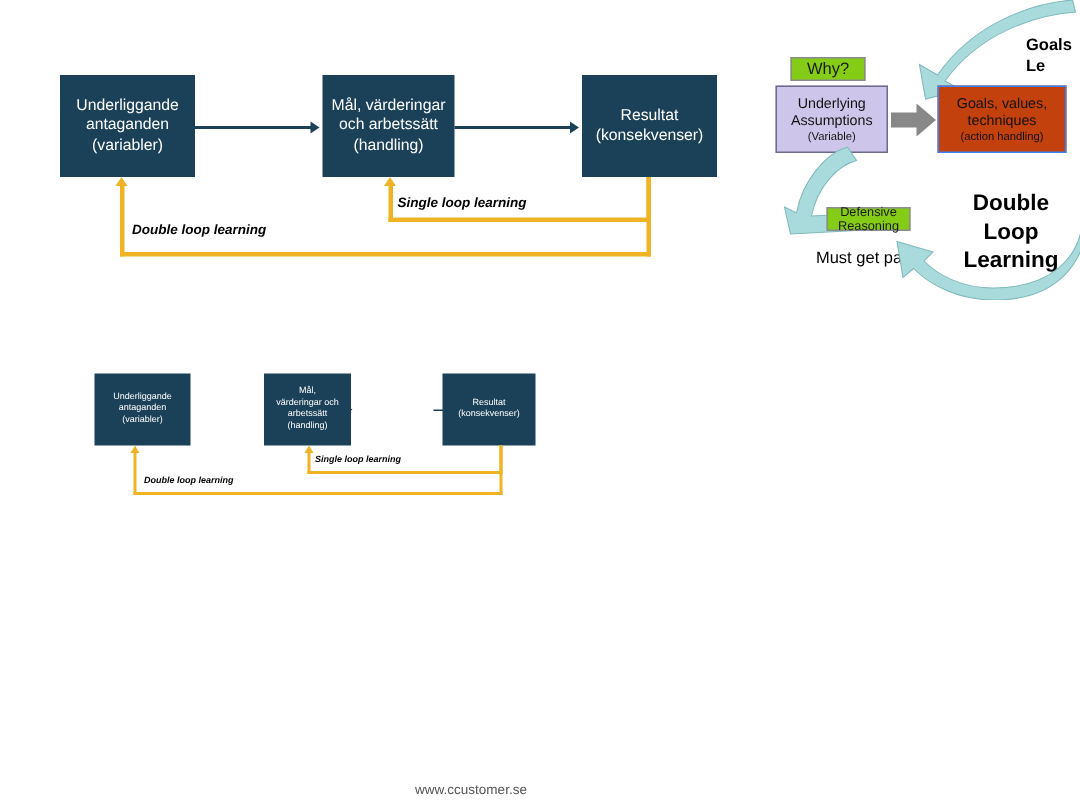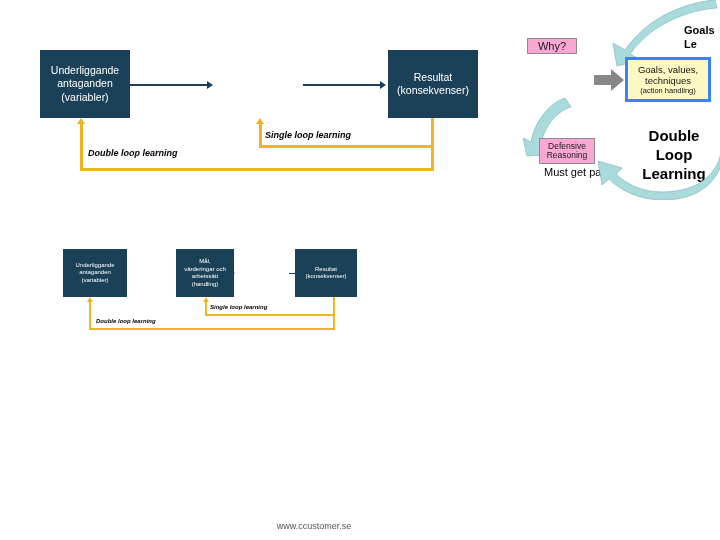--- a/index.html
+++ b/index.html
@@ -60,21 +60,21 @@
     font-style: italic;
     font-weight: bold;
     color: #000000;
     white-space: nowrap;
     text-align: right;
   }
 
   
   .gray-box {
     position: absolute;
-    background: #f9a8d4;
+    background: #84cc16;
     border: 1px solid #8c8c8c;
     color: #1a1a1a;
     display: flex;
     align-items: center;
     justify-content: center;
     text-align: center;
     line-height: 1.1;
     box-sizing: border-box;
   }
   .lav-box {
@@ -84,22 +84,22 @@
     color: #111111;
     display: flex;
     align-items: center;
     justify-content: center;
     text-align: center;
     line-height: 1.2;
     box-sizing: border-box;
   }
   .teal-box {
     position: absolute;
-    background: #fef9c3;
-    border: 3px solid #3b82f6;
+    background: #c2410c;
+    border: 1px solid #3b82f6;
     color: #111111;
     display: flex;
     align-items: center;
     justify-content: center;
     text-align: center;
     line-height: 1.2;
     box-sizing: border-box;
   }
   .plain-text {
     position: absolute;
@@ -132,20 +132,27 @@
   <div class="navy-arrow" style="left:380px; top:81px;"></div>
 
   <div class="navy-box" style="left:40px; top:50px; width:90px; height:68px;">
     <span>
       <span>Underliggande</span>
       <span>antaganden</span>
       <span>(variabler)</span>
     </span>
   </div>
 
+  <div class="navy-box" style="left:215px; top:50px; width:88px; height:68px;">
+    <span>
+      <span>Mål, värderingar</span>
+      <span>och arbetssätt</span>
+      <span>(handling)</span>
+    </span>
+  </div>
 
   <div class="navy-box" style="left:388px; top:50px; width:90px; height:68px;">
     <span>
       <span>Resultat</span>
       <span>(konsekvenser)</span>
     </span>
   </div>
 
   <div class="y-line" style="left:431px; top:118px; width:3px; height:30px;"></div>
   <div class="y-line" style="left:259px; top:145px; width:175px; height:3px;"></div>
@@ -163,20 +170,27 @@
 <div class="abs" style="left:495px; top:0; width:225px; height:200px;">
 
   <svg class="abs" style="left:100px; top:-2px;" width="125" height="72" viewBox="0 0 125 72">
     <path d="M120 2 C 95 4, 55 16, 30 52 L 18 45 L 22 68 L 46 62 L 35 56 C 58 24, 95 12, 122 10 Z" fill="#a9dbdd" stroke="#7fb9bb" stroke-width="0.7"></path>
   </svg>
 
   <div class="gray-box" style="left:32px; top:38px; width:50px; height:16px; font-size:11px;">
     <span>Why?</span>
   </div>
 
+  <div class="lav-box" style="left:22px; top:57px; width:75px; height:45px; font-size:9.5px;">
+    <span>
+      <span>Underlying</span>
+      <span>Assumptions</span>
+      <span class="sub">(Variable)</span>
+    </span>
+  </div>
 
   <svg class="abs" style="left:99px; top:69px;" width="30" height="22" viewBox="0 0 30 22">
     <path d="M0 6 L17 6 L17 0 L30 11 L17 22 L17 16 L0 16 Z" fill="#888888"></path>
   </svg>
 
   <div class="teal-box" style="left:130px; top:57px; width:86px; height:45px; font-size:9.5px;">
     <span>
       <span>Goals, values,</span>
       <span>techniques</span>
       <span class="sub">(action handling)</span>
@@ -186,21 +200,21 @@
   <div class="plain-text" style="left:189px; top:24px; font-size:11px; font-weight:bold; text-align:left;">Goals
 Le</div>
 
   <div class="plain-text" style="left:136px; top:127px; width:86px; font-size:15px; font-weight:bold;">Double Loop
 Learning</div>
 
   <svg class="abs" style="left:26px; top:96px;" width="70" height="65" viewBox="0 0 70 65">
     <path d="M44 2 C 30 6, 14 24, 10 46 L 2 42 L 6 60 L 62 57 L 62 46 L 20 48 C 24 28, 38 14, 50 11 Z" fill="#a9dbdd" stroke="#7fb9bb" stroke-width="0.7"></path>
   </svg>
 
-  <div class="gray-box" style="left:44px; top:138px; width:56px; height:26px; font-size:8.5px;">
+  <div class="gray-box" style="left:56px; top:138px; width:56px; height:16px; font-size:8.5px;">
     <span>
       <span>Defensive</span>
       <span>Reasoning</span>
     </span>
   </div>
 
   <div class="plain-text" style="left:32px; top:166px; width:100px; font-size:11px;">Must get past</div>
 
   <svg class="abs" style="left:95px; top:130px;" width="135" height="70" viewBox="0 0 135 70">
     <path d="M132 12 C 132 42, 110 62, 72 62 C 52 62, 36 54, 26 44 L 32 38 L 8 31 L 12 55 L 19 49

